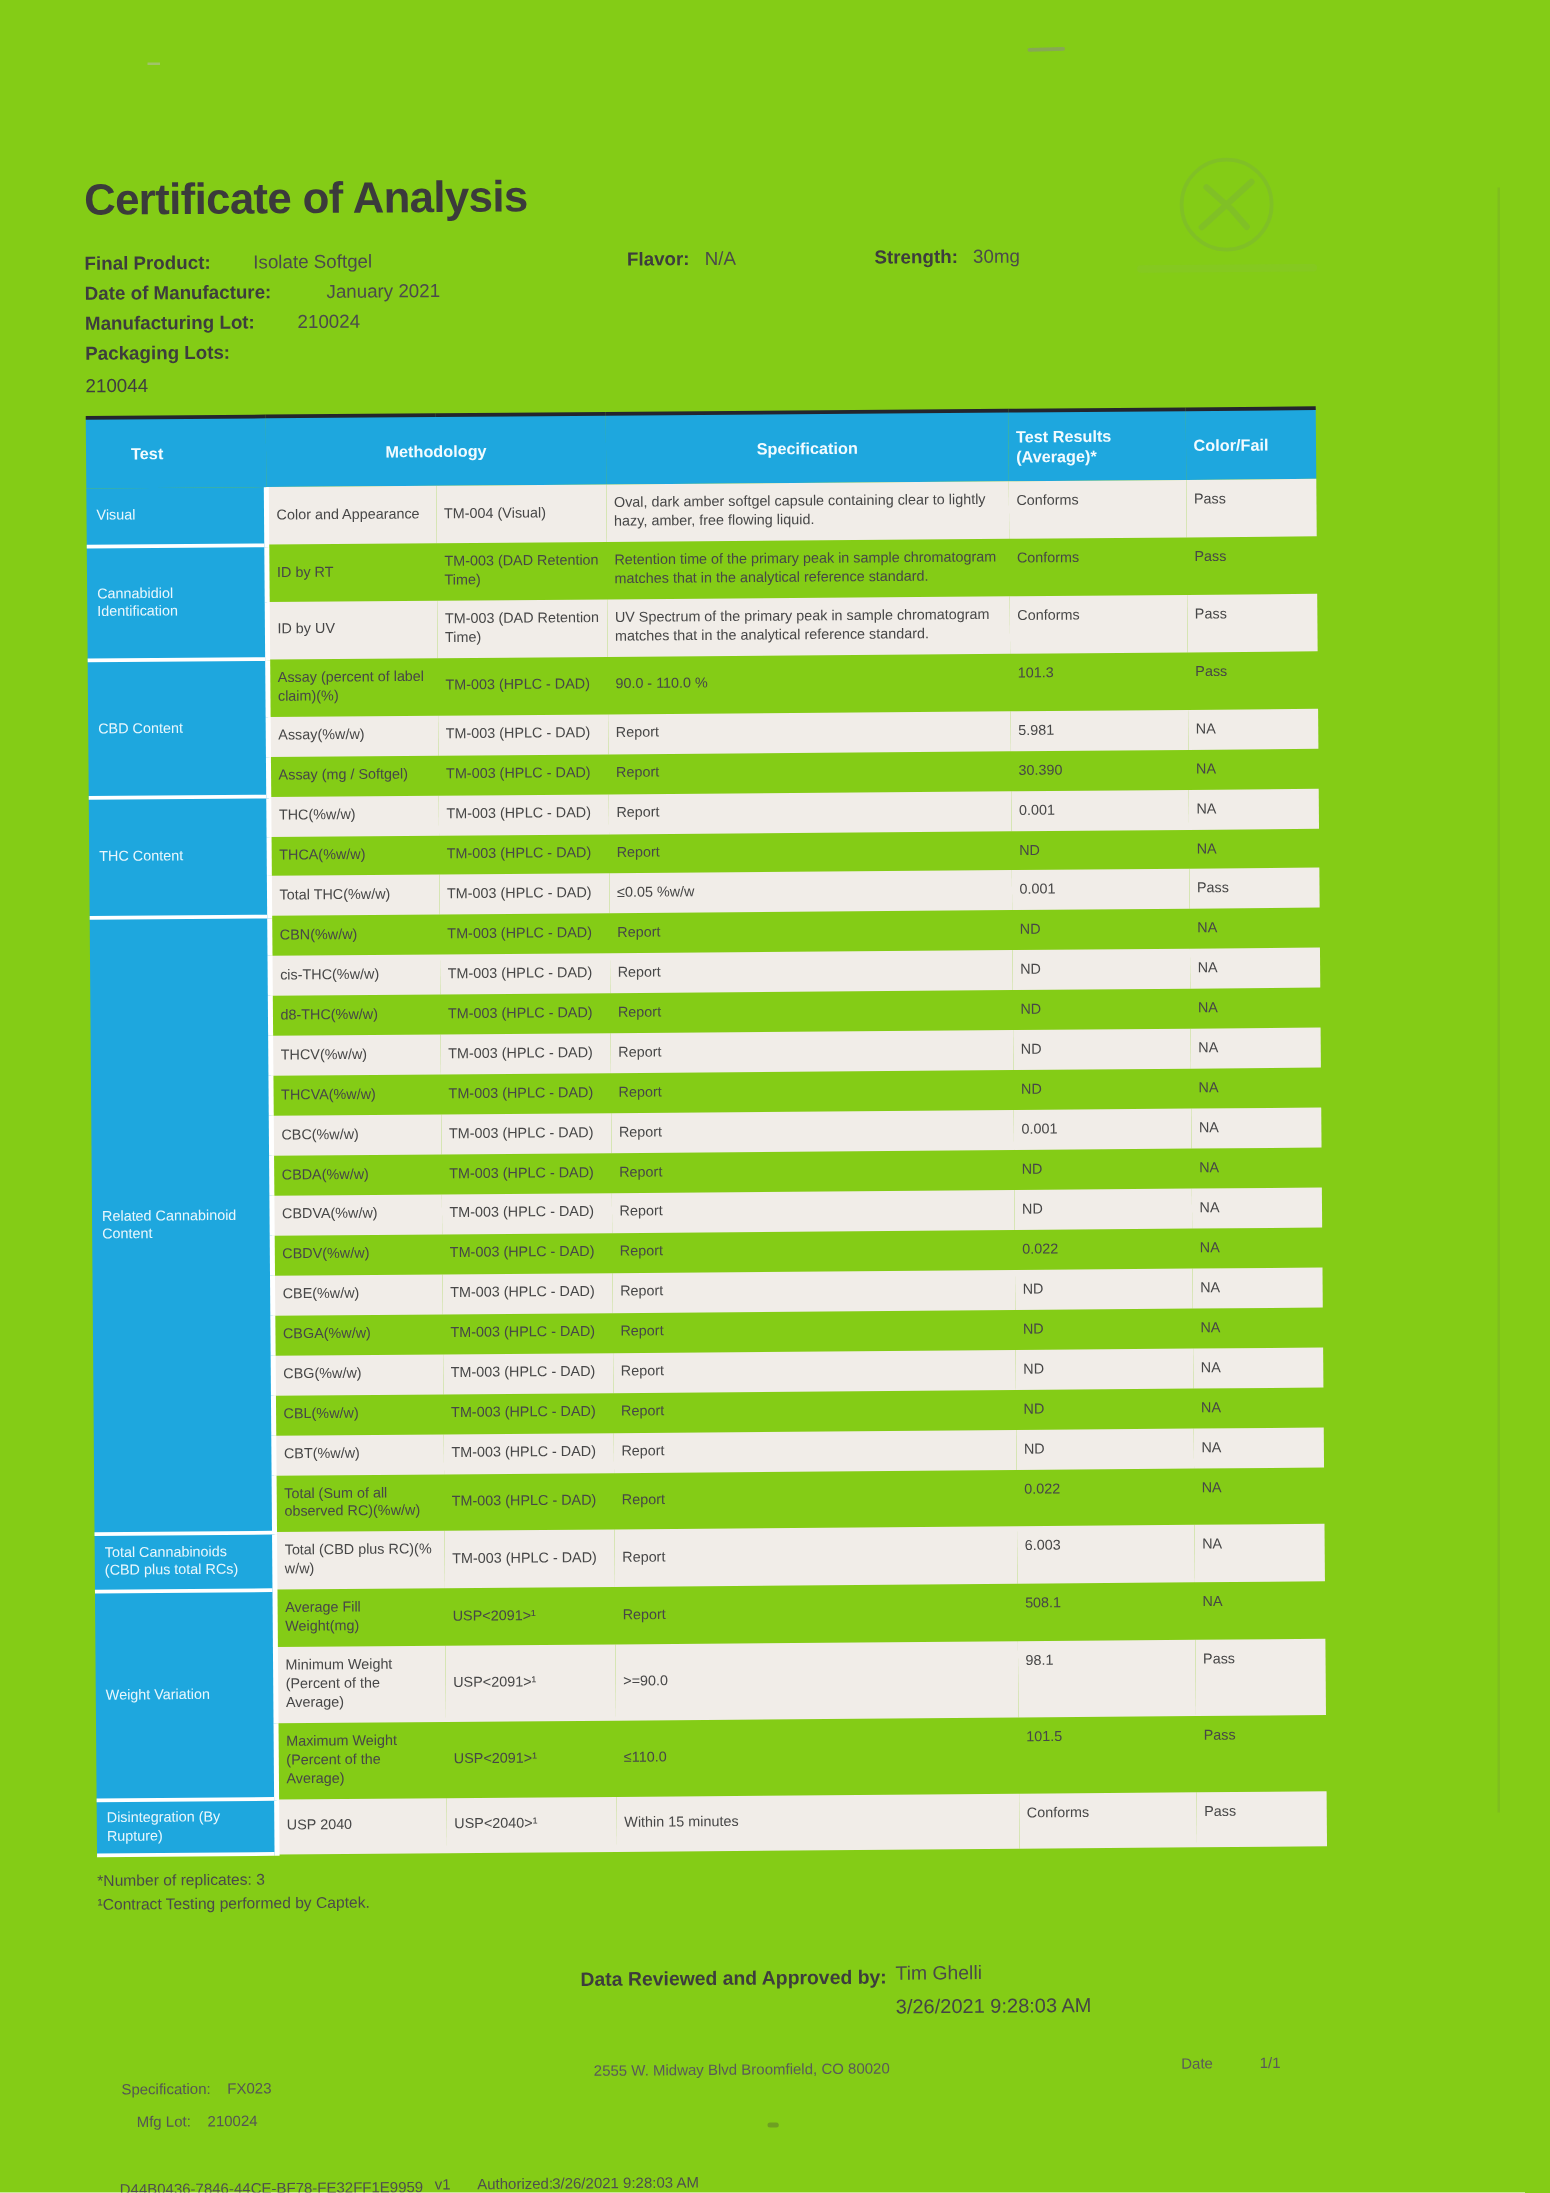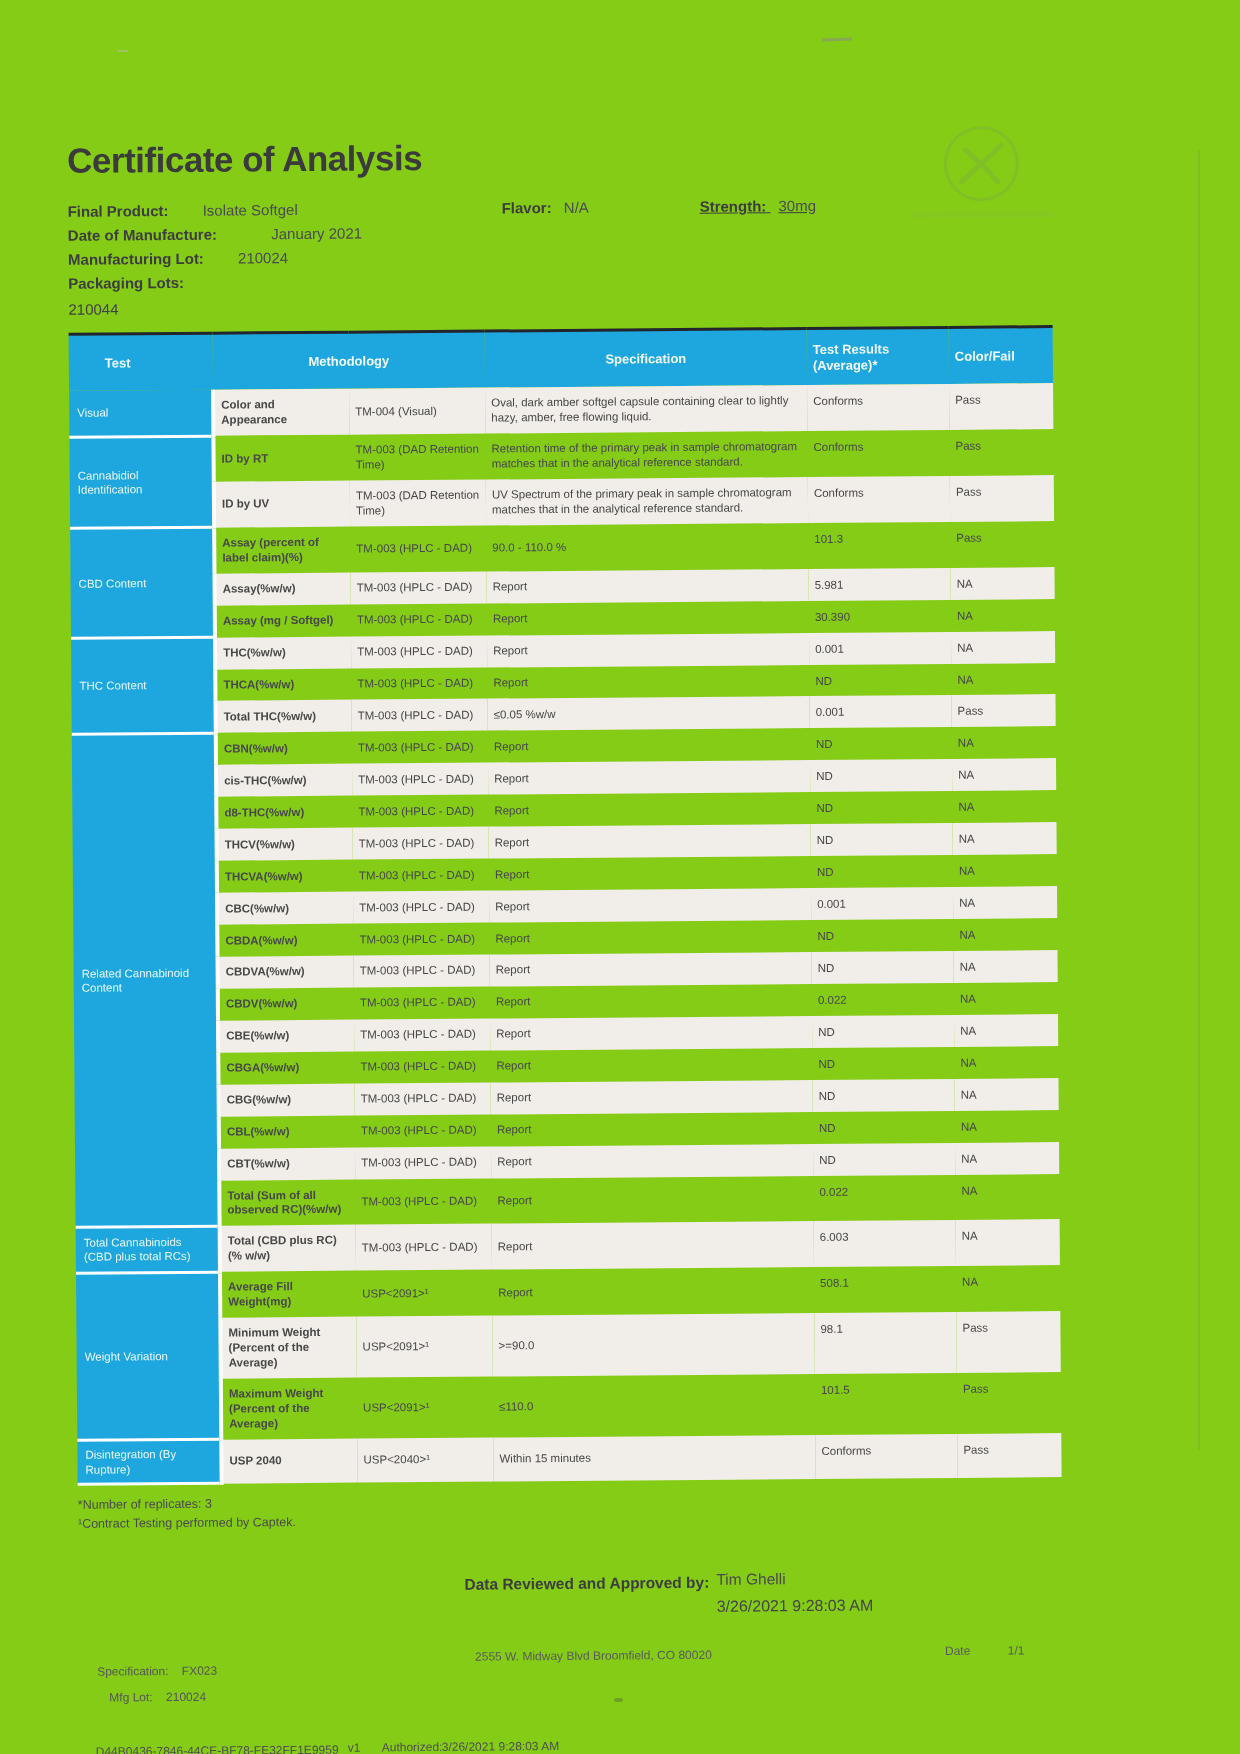--- a/index.html
+++ b/index.html
@@ -30,21 +30,21 @@
     position:absolute;left:900px;top:118px;width:160px;height:110px;opacity:.14;
   }
   
   h1.title{font-size:35px;font-weight:bold;color:#3b3b3b;letter-spacing:-.5px;}
   .info{position:relative;margin-top:22px;font-size:15px;height:118px;}
   .info .row{position:absolute;left:0;white-space:nowrap;}
   .lbl{font-weight:bold;color:#3d3d3d;}
   .val{color:#4b4b4b;margin-left:14px;}
   .r1{top:0;} .r2{top:24px;} .r3{top:48px;} .r4{top:72px;} .r5{top:98px;}
   .flavor{position:absolute;left:434px;top:0;}
-  .strength{position:absolute;left:632px;top:0;text-decoration:underline;}
+  .strength{position:absolute;left:632px;top:0;}
   
   table.coa{
     width:984px;border-collapse:collapse;margin-top:12px;table-layout:fixed;
     font-size:11.5px;color:#474747;
   }
   thead th{
     background:var(--accent);color:#f2fbff;font-size:13px;font-weight:bold;
     padding:12px 6px;text-align:left;vertical-align:middle;line-height:1.2;
     border-top:3px solid #23252e;
   }
@@ -53,21 +53,21 @@
   thead th.h-spec{text-align:center;width:322px;}
   thead th.h-results{width:142px;}
   thead th.h-pass{width:104px;}
   tbody td{padding:8px 6px;vertical-align:middle;line-height:1.3;}
   tbody tr:nth-child(odd) td:not(.group){background:var(--stripe);}
   td.group{
     background:var(--accent);color:#e9f7fd;font-size:11.5px;vertical-align:middle;
     padding:6px 6px 6px 8px;border-bottom:3px solid #fff;border-right:4px solid #fff;
     line-height:1.25;
   }
-  td.c-test{width:140px;font-weight:bold;}
+  td.c-test{width:140px;}
   td.c-method{width:128px;}
   td.c-spec{width:322px;}
   td.c-result{width:142px;vertical-align:top;padding-top:9px;}
   td.c-pass{width:100px;vertical-align:top;padding-top:9px;}
   
   .footnotes{margin-top:10px;font-size:12.5px;color:#4a4a4a;line-height:1.55;}
   .approval{position:relative;margin-top:44px;height:64px;font-size:15.5px;}
   .approval .ap-label{position:absolute;left:386px;top:0;font-weight:bold;color:#3d3d3d;}
   .approval .ap-name{position:absolute;left:638px;top:-3px;color:#4a4a4a;}
   .approval .ap-date{position:absolute;left:638px;top:24px;color:#454545;font-size:16px;}
@@ -109,21 +109,21 @@
       <div class="flavor">
         <span class="lbl">Flavor:</span>
         <span class="val" style="margin-left:8px">N/A</span>
       </div>
       <div class="strength">
         <span class="lbl">Strength:</span>
         <span class="val" style="margin-left:8px">30mg</span>
       </div>
       <div class="row r2">
         <span class="lbl">Date of Manufacture:</span>
-        <span class="val" style="margin-left:50px">January 2021</span>
+        <span class="val" style="margin-left:40px">January 2021</span>
       </div>
       <div class="row r3">
         <span class="lbl">Manufacturing Lot:</span>
         <span class="val" style="margin-left:30px">210024</span>
       </div>
       <div class="row r4">
         <span class="lbl">Packaging Lots:</span>
       </div>
       <div class="row r5">210044</div>
     </div>

